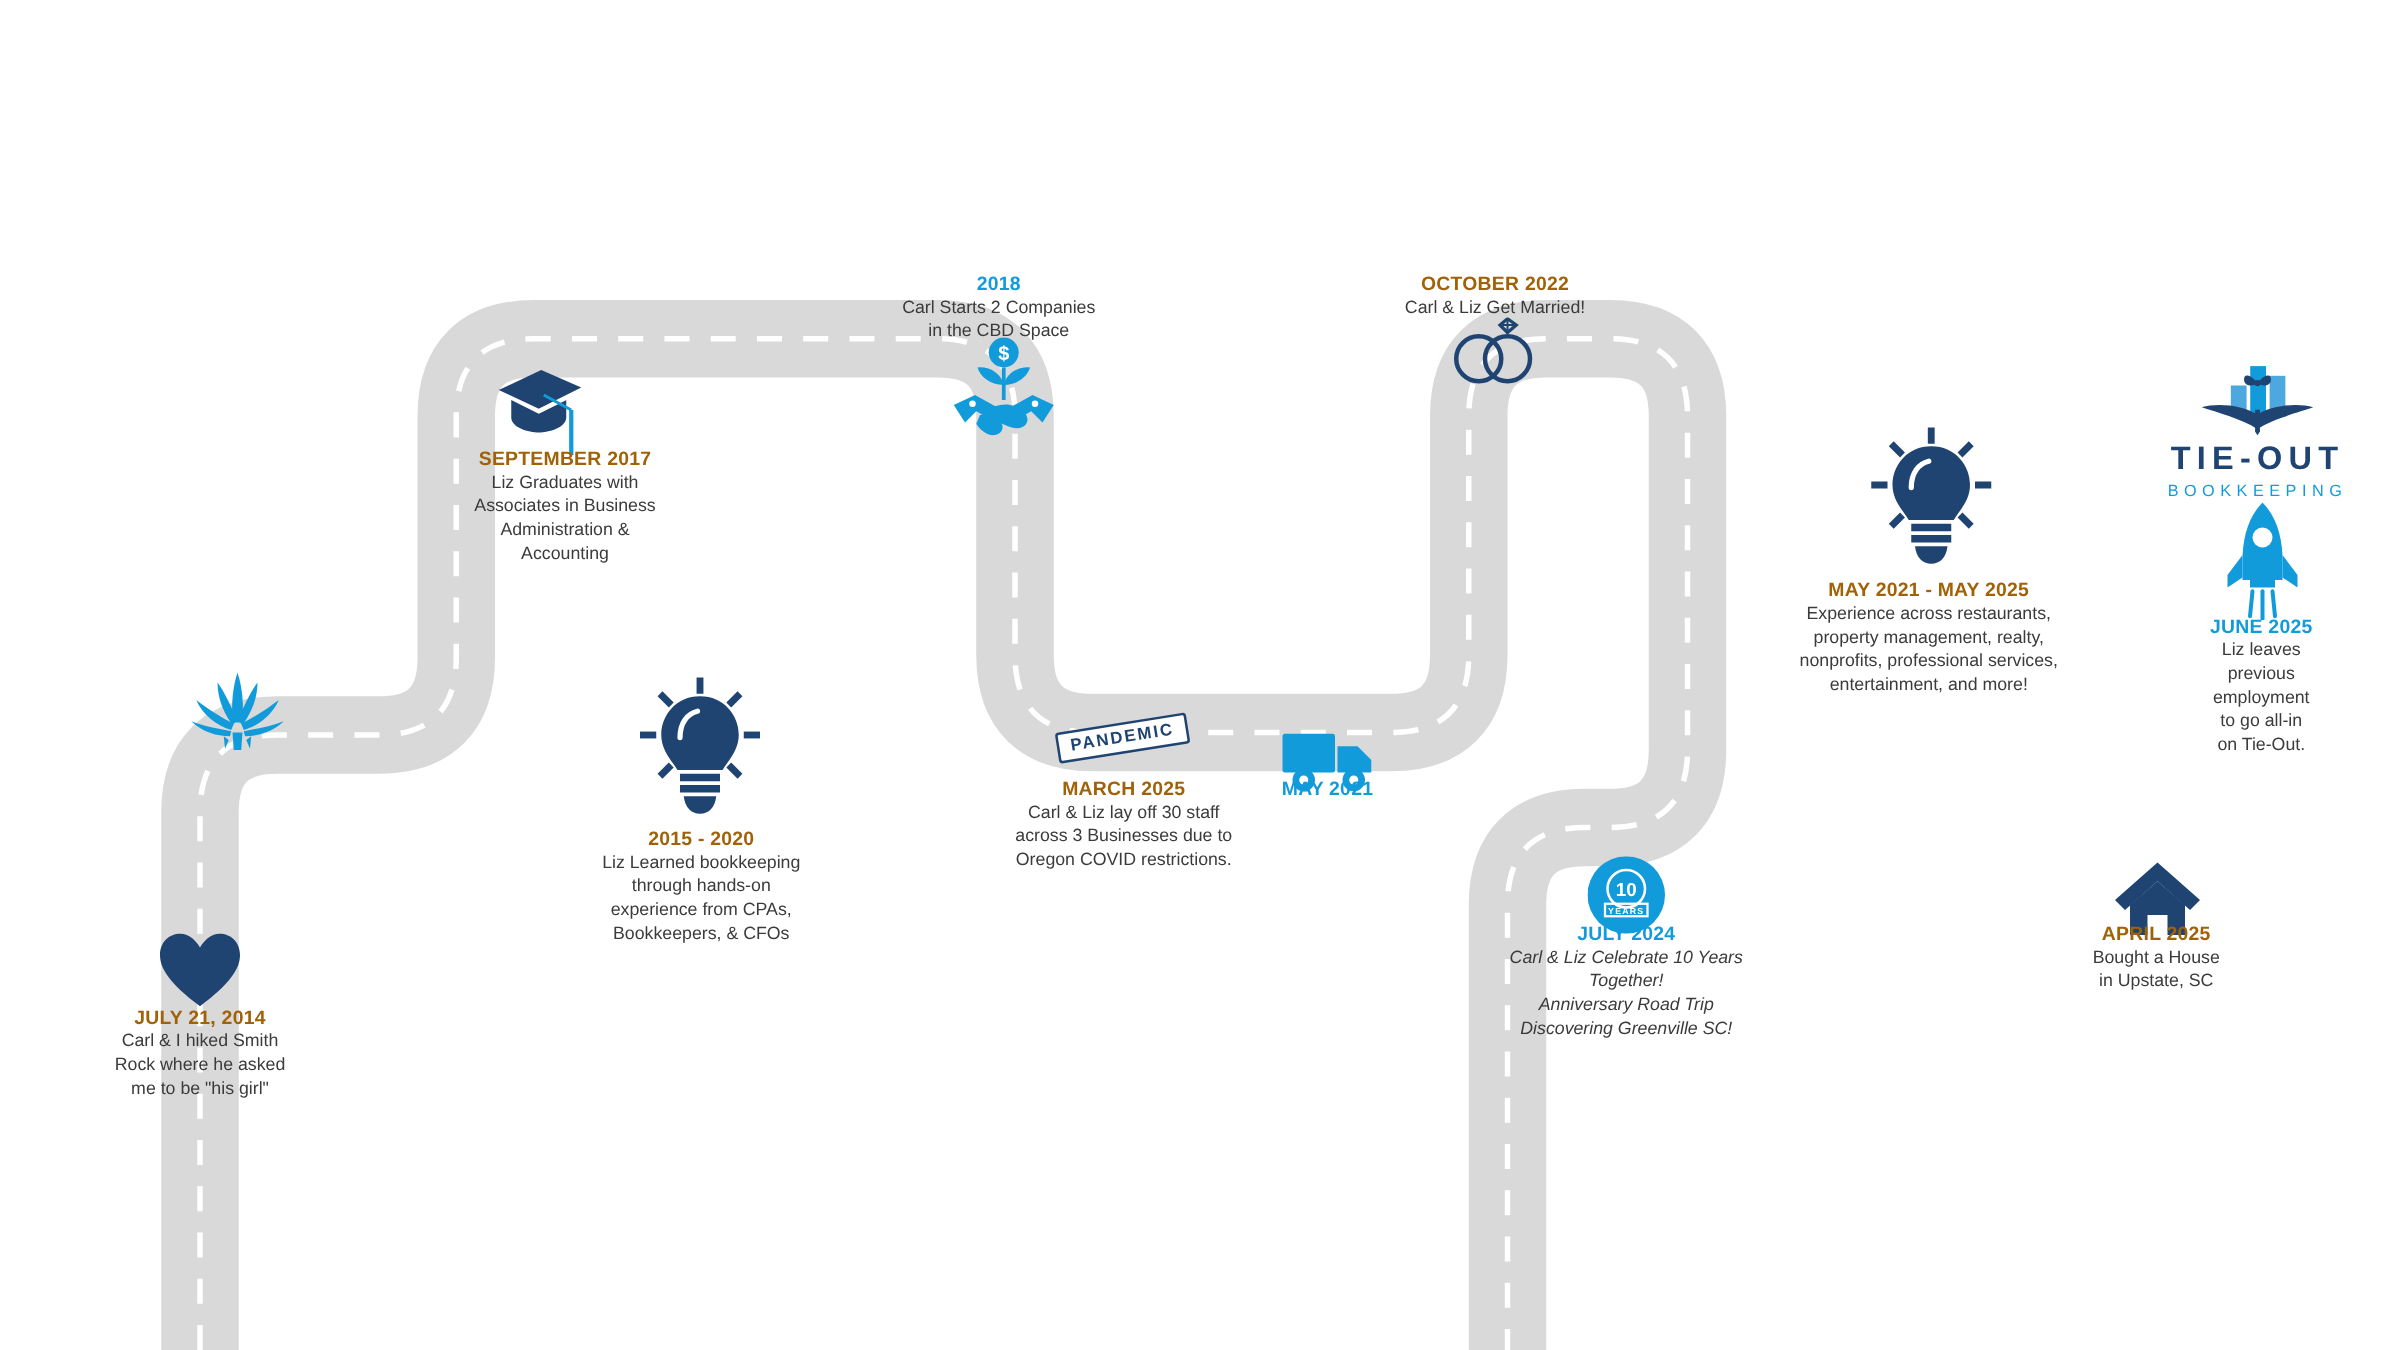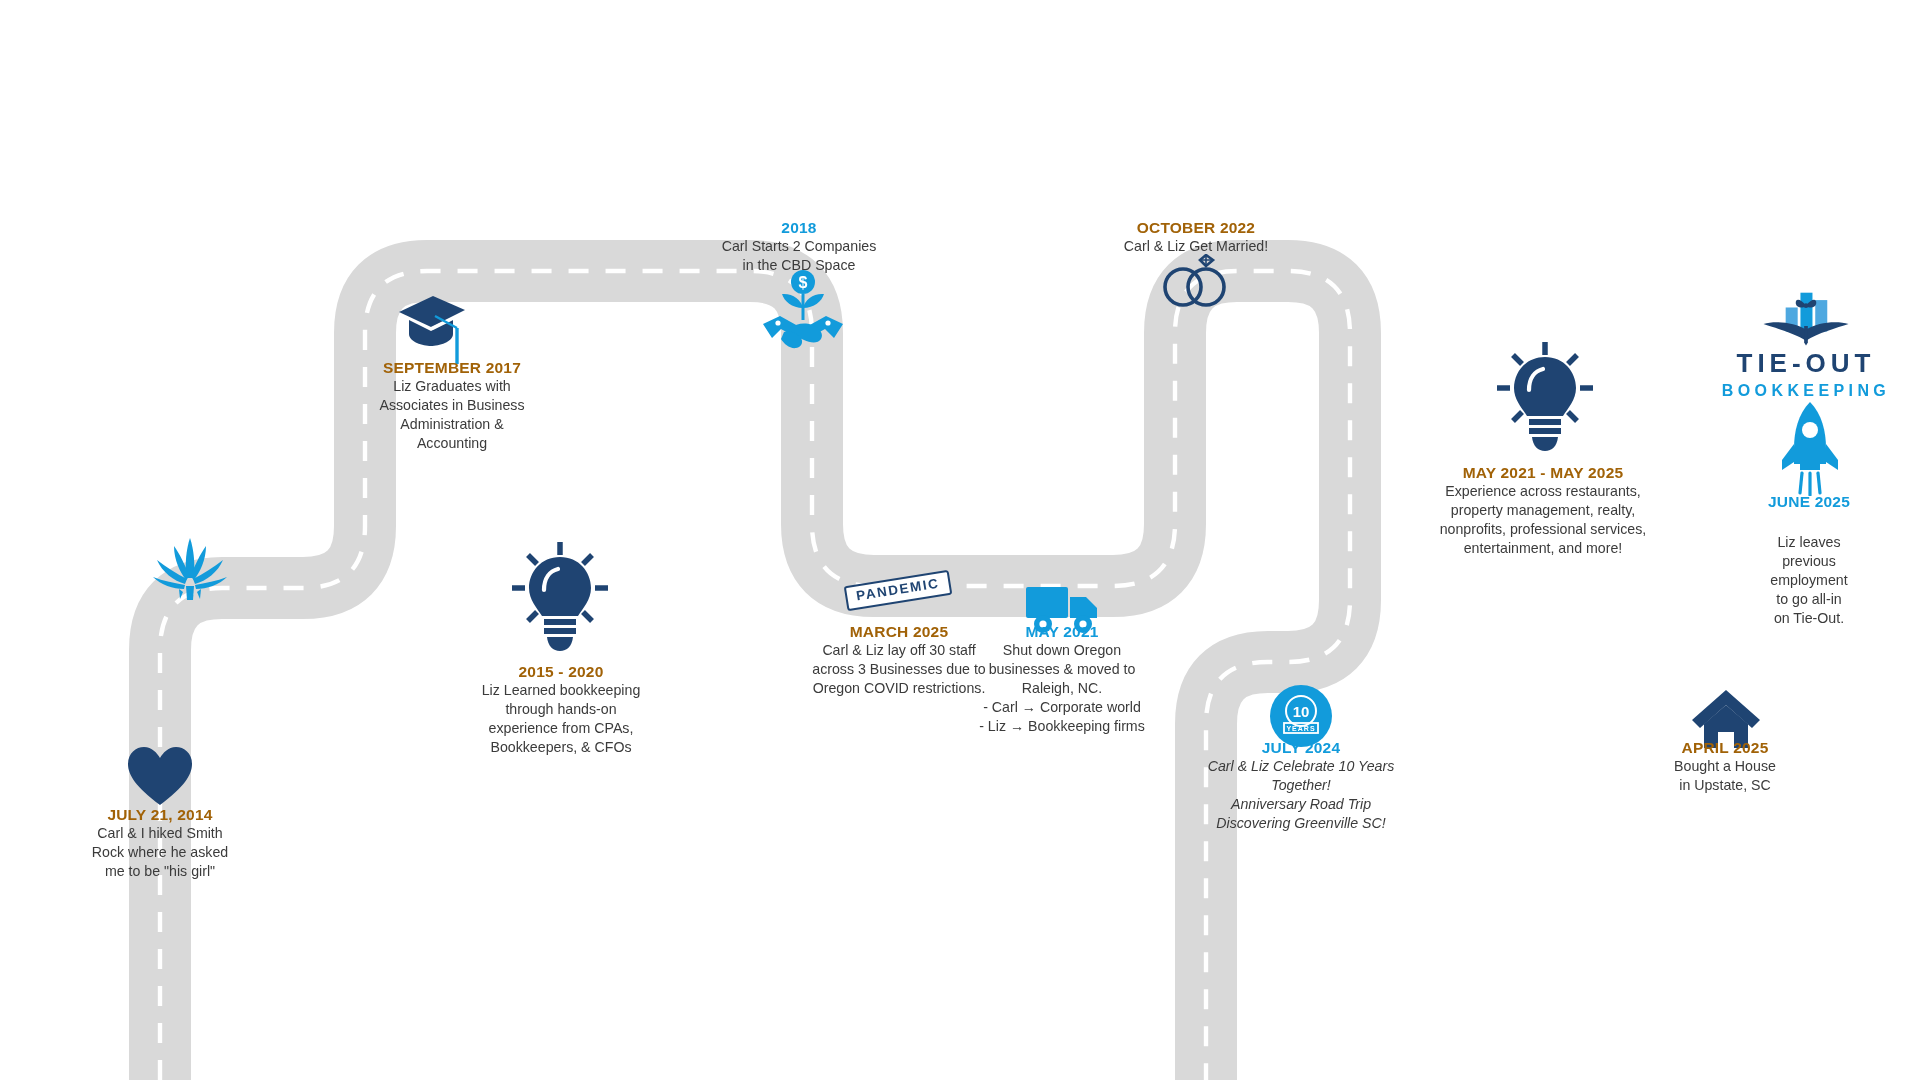--- a/index.html
+++ b/index.html
@@ -24,21 +24,21 @@
 
   
   .logo-card{
     position:absolute;background:#ffffff;display:flex;flex-direction:column;
     align-items:center;justify-content:flex-start;
   }
   .logo-word{
     font-weight:700;color:#1f4472;letter-spacing:5px;font-size:26px;line-height:1;
   }
   .logo-sub{
-    font-weight:700;color:#129bdb;letter-spacing:4.4px;font-size:16px;
+    font-weight:400;color:#129bdb;letter-spacing:4.4px;font-size:13px;
     line-height:1;margin-top:7px;
   }
 
   
   .stamp{
     position:absolute;transform:rotate(-9deg);
     border:2.5px solid #1f4472;border-radius:3px;
     padding:3px 9px 4px 9px;background:#ffffff;
   }
   .stamp span{
@@ -299,25 +299,20 @@
 
   <div class="lbl navy" style="left:788px;top:622px;width:222px;">
     <div class="date">MARCH 2025</div>
     <div class="desc" style="white-space:pre-line;">Carl &amp; Liz lay off 30 staff
 across 3 Businesses due to
 Oregon COVID restrictions.</div>
   </div>
 
   <div class="lbl cyan" style="left:967px;top:622px;width:190px;">
     <div class="date">MAY 2021</div>
-    <div class="desc" style="white-space:pre-line;">Shut down Oregon
-businesses &amp; moved to
-Raleigh, NC.
-- Carl → Corporate world
-- Liz → Bookkeeping firms</div>
   </div>
 
   <div class="lbl navy" style="left:1094px;top:218px;width:204px;">
     <div class="date">OCTOBER 2022</div>
     <div class="desc" style="white-space:pre-line;">Carl &amp; Liz Get Married!</div>
   </div>
 
   <div class="lbl navy" style="left:1398px;top:463px;width:290px;">
     <div class="date">MAY 2021 - MAY 2025</div>
     <div class="desc" style="white-space:pre-line;">Experience across restaurants,
@@ -335,20 +330,20 @@
   </div>
 
   <div class="lbl navy" style="left:1639px;top:738px;width:172px;">
     <div class="date">APRIL 2025</div>
     <div class="desc" style="white-space:pre-line;">Bought a House
 in Upstate, SC</div>
   </div>
 
   <div class="lbl cyan" style="left:1750px;top:492px;width:118px;">
     <div class="date">JUNE 2025</div>
-    <div class="desc" style="white-space:pre-line;margin-top:22px;">Liz leaves
+    <div class="desc" style="white-space:pre-line;">Liz leaves
 previous
 employment
 to go all-in
 on Tie-Out.</div>
   </div>
 
 </div>
 
 </body></html>

